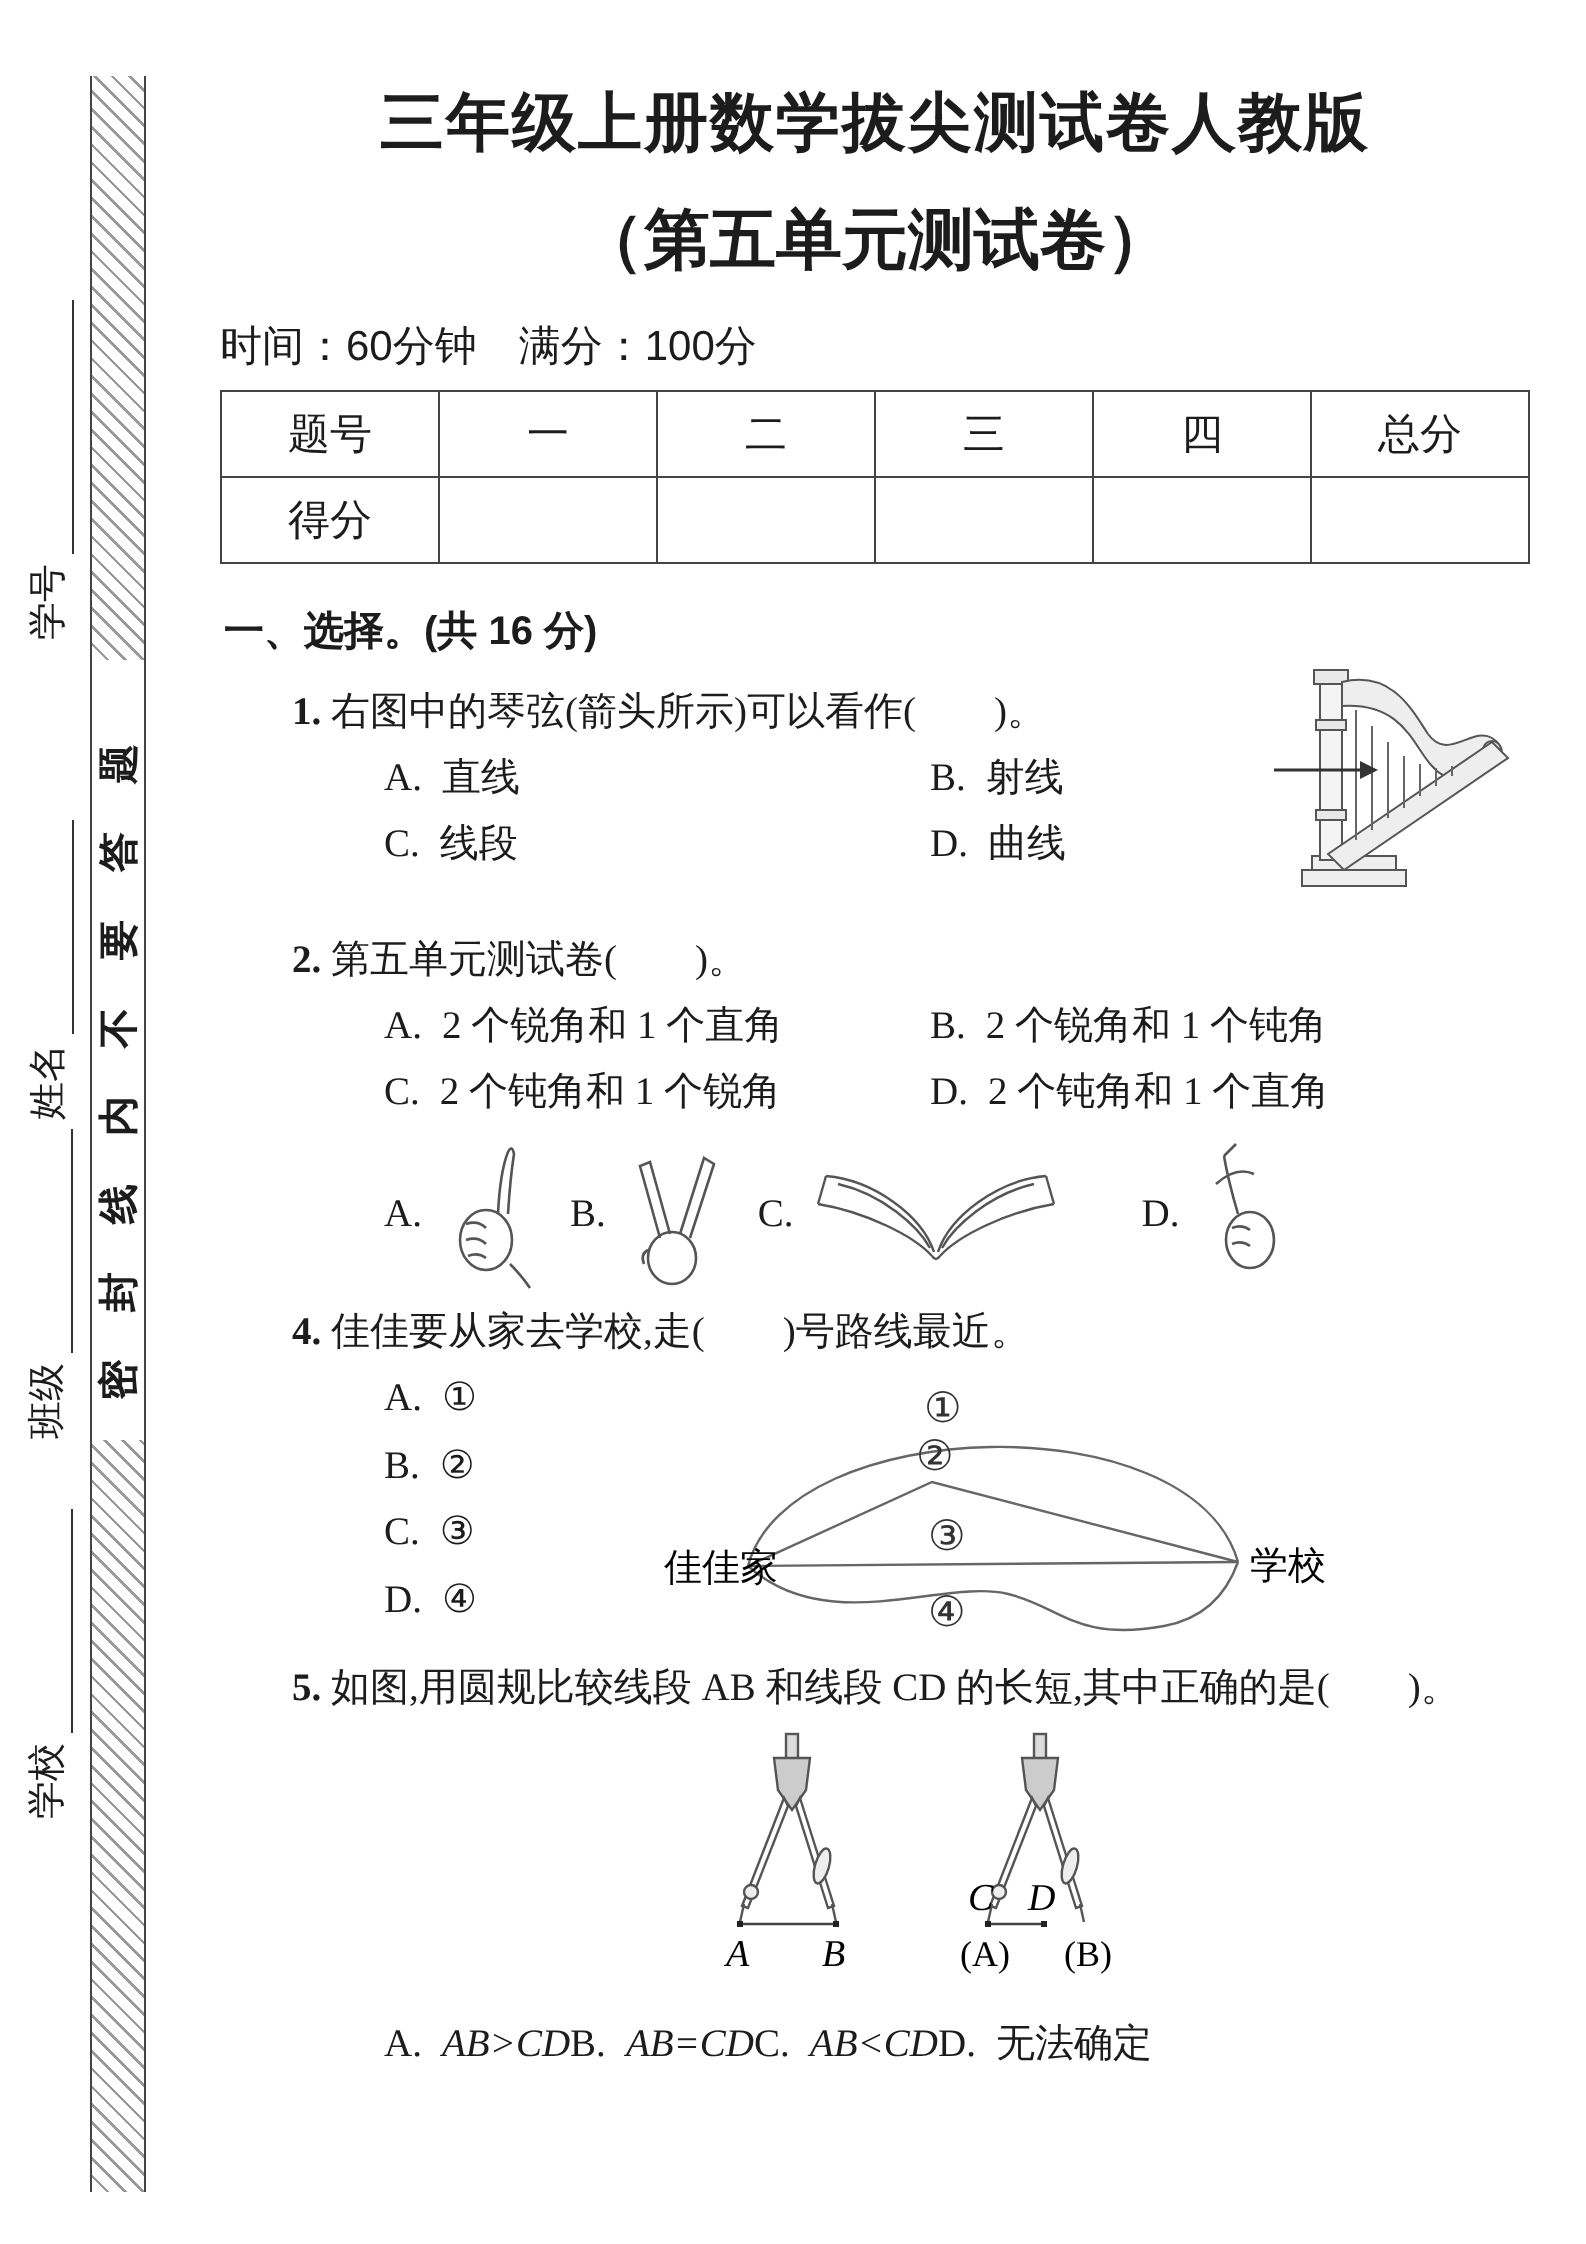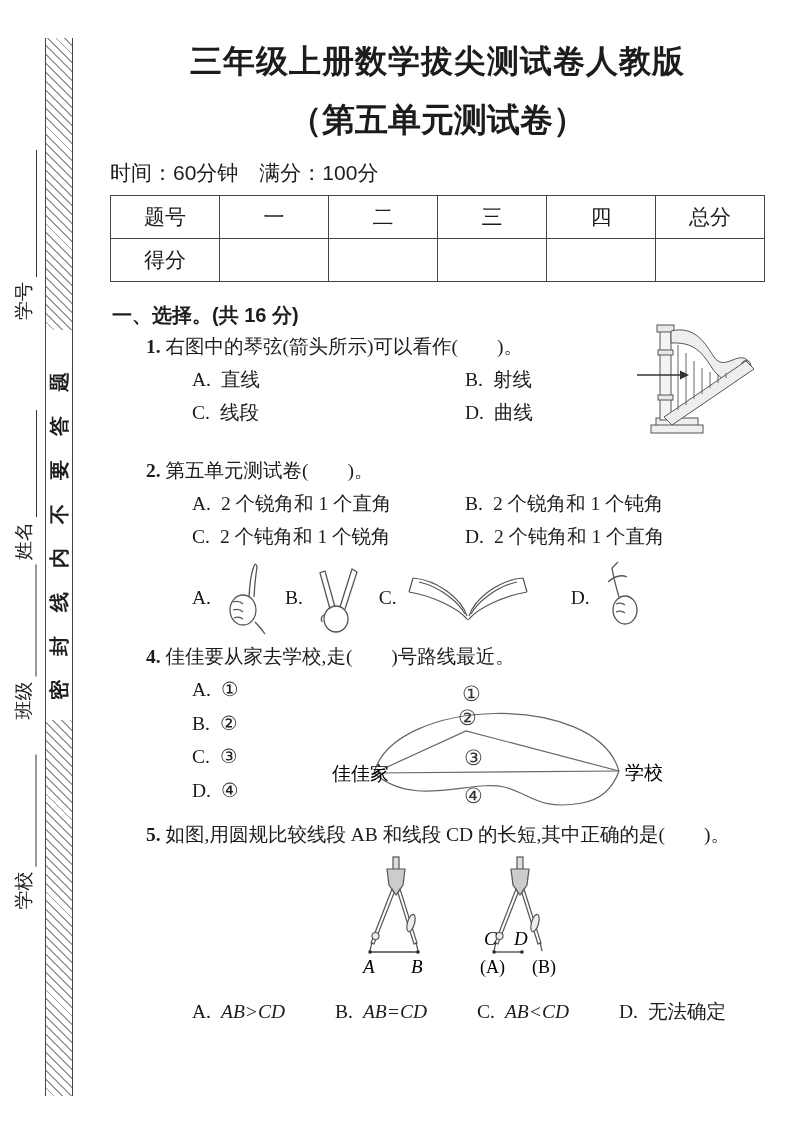--- a/index.html
+++ b/index.html
@@ -31,36 +31,36 @@
   h1.title{margin:10px 0 0 0;text-align:center;font-size:32px;font-weight:800;
            font-family:"Liberation Sans","DejaVu Sans",sans-serif;letter-spacing:1px;}
   h2.subtitle{margin:14px 0 0 0;text-align:center;font-size:33px;font-weight:800;
               font-family:"Liberation Sans","DejaVu Sans",sans-serif;}
   .info{margin:16px 2px 8px 0;font-size:21px;
         font-family:"Liberation Sans","DejaVu Sans",sans-serif;}
   table.score{width:100%;border-collapse:collapse;table-layout:fixed;
               font-size:21px;}
   table.score td{border:1.6px solid #444;height:40px;text-align:center;
                  font-family:"Liberation Serif",serif;}
-  .section{margin:20px 0 2px 2px;font-size:20px;font-weight:bold;
+  .section{margin:20px 0 12px 2px;font-size:20px;font-weight:bold;
            font-family:"Liberation Sans","DejaVu Sans",sans-serif;}
 
   .q{position:relative;font-size:19.5px;line-height:32px;}
   .qline{padding-left:36px;}
   .qnum{font-weight:bold;font-family:"Liberation Serif",serif;}
   .opts2{display:grid;grid-template-columns:273px auto;padding-left:82px;
          line-height:33px;}
   .optk{margin-right:10px;}
   .harp-wrap{position:absolute;right:-4px;top:-8px;}
   .hands{display:flex;align-items:center;gap:14px;padding-left:82px;margin:6px 0 2px 0;}
   .hand-item{display:flex;align-items:center;gap:8px;}
   .q4wrap{display:flex;}
   .q4opts{width:140px;padding-left:82px;line-height:33.5px;}
   .q5fig{text-align:center;margin:4px 0 2px 40px;}
-  .q5opts{display:flex;gap:50px;padding-left:82px;line-height:34px;align-items:flex-end;}
+  .q5opts{display:flex;padding-left:82px;line-height:34px;align-items:flex-end;}
   .q5opts .val{font-style:italic;}
   .q5opts .opt:nth-child(4) .val{font-style:normal;}
   svg text{font-family:"Liberation Serif","DejaVu Serif",serif;}
   svg .cjk{font-family:"Liberation Serif",serif;}
 </style>
 </head>
 <body>
 
 <div class="page">
 

